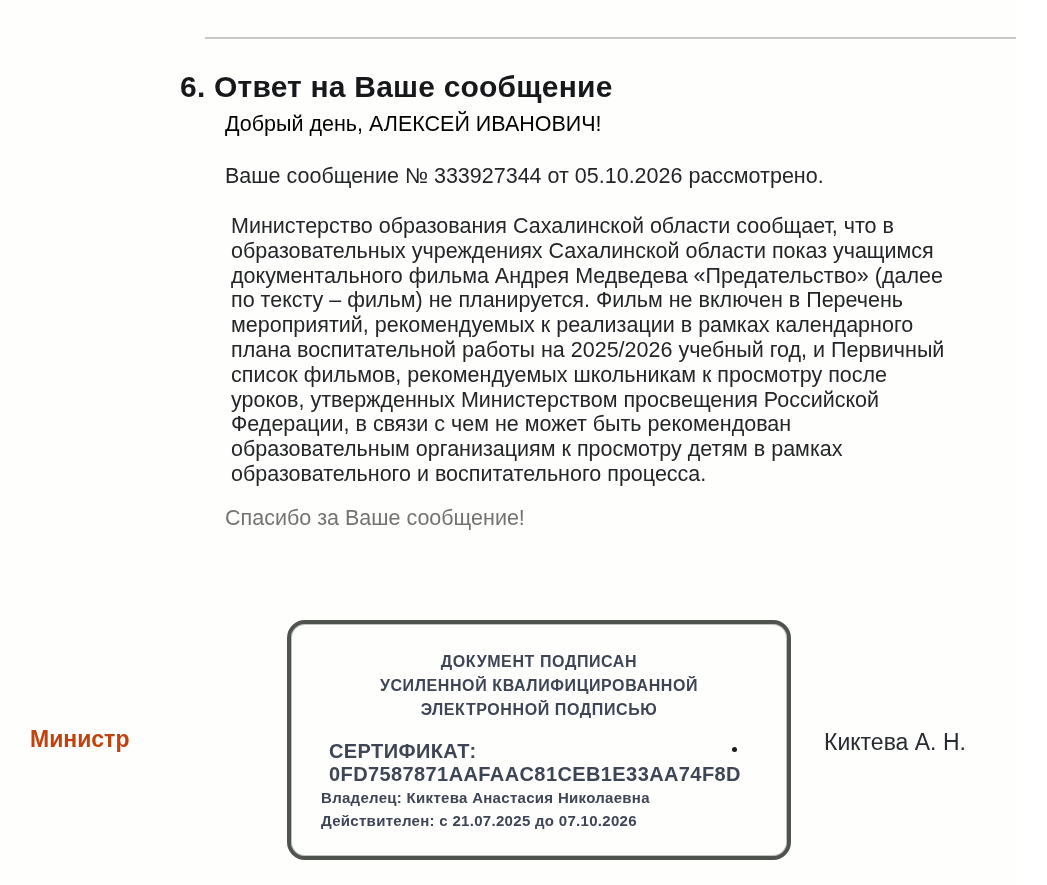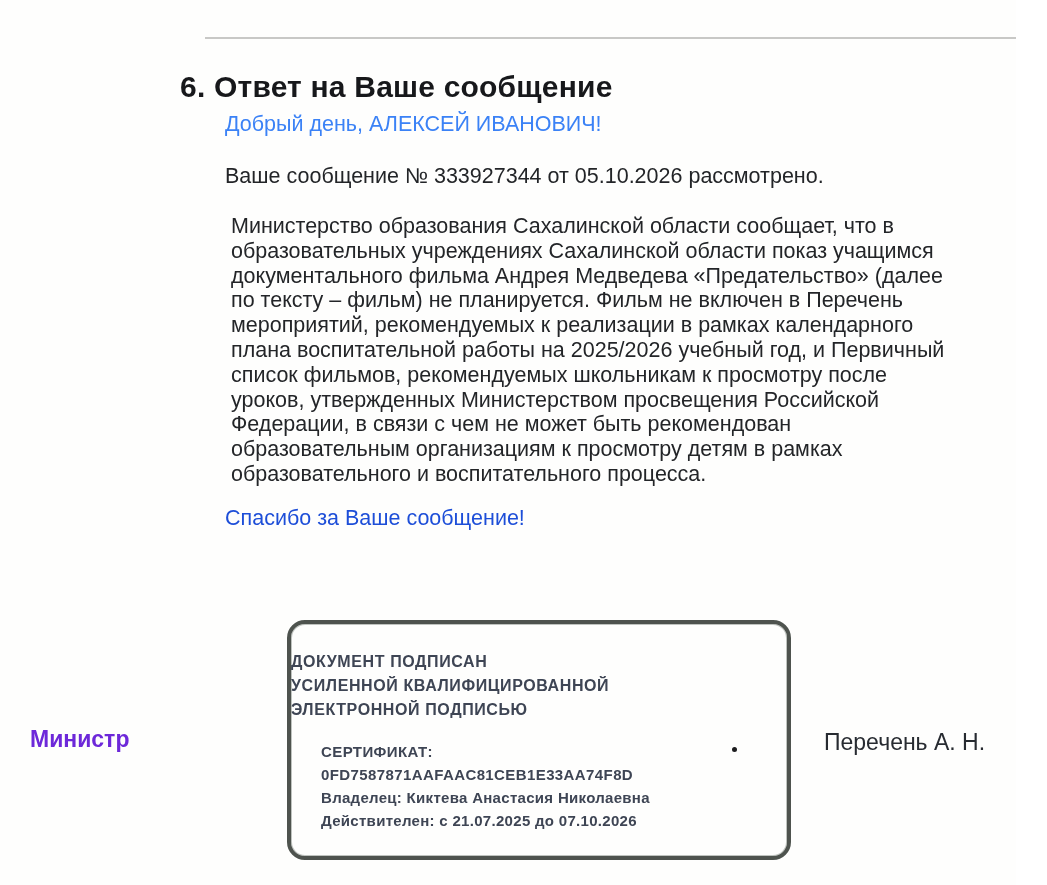--- a/index.html
+++ b/index.html
@@ -31,21 +31,21 @@
     font-weight: 700;
     color: #17181b;
     letter-spacing: 0.2px;
     white-space: nowrap;
   }
   .greeting {
     position: absolute;
     left: 225px;
     top: 112px;
     font-size: 21.5px;
-    color: #3b82f6;
+    color: #000000;
     white-space: nowrap;
   }
   .reference {
     position: absolute;
     left: 225px;
     top: 164px;
     font-size: 21.5px;
     color: #232528;
     white-space: nowrap;
   }
@@ -57,60 +57,61 @@
     font-size: 21.5px;
     line-height: 24.8px;
     color: #232528;
     white-space: pre-line;
   }
   .thanks {
     position: absolute;
     left: 225px;
     top: 506px;
     font-size: 21.5px;
-    color: #1d4ed8;
+    color: #737373;
     white-space: nowrap;
   }
   .stamp {
     position: absolute;
     left: 287px;
     top: 620px;
     width: 504px;
     height: 240px;
     box-sizing: border-box;
     border: 4px solid #4e534e;
     border-radius: 18px;
     background: #fefefd;
     box-shadow: inset 0 0 0 1px #bfc3bf;
   }
   .stamp-header {
     position: absolute;
     left: 0;
     right: 0;
     top: 26px;
-    text-align: left;
+    text-align: center;
     font-size: 16px;
     font-weight: 700;
     line-height: 24px;
     letter-spacing: 0.6px;
     color: #3e4554;
     white-space: pre-line;
   }
   .stamp-cert {
     position: absolute;
     left: 30px;
     top: 116px;
     color: #3e4554;
     font-weight: 700;
   }
   .cert-line-lg {
-    font-size: 15px;
+    font-size: 20px;
     line-height: 23px;
     letter-spacing: 0.4px;
     white-space: nowrap;
+    margin-left: 8px;
   }
   .cert-line-sm {
     font-size: 15px;
     line-height: 23px;
     letter-spacing: 0.3px;
     white-space: nowrap;
   }
   .ink-dot {
     position: absolute;
     left: 732px;
@@ -119,21 +120,21 @@
     height: 5px;
     border-radius: 50%;
     background: #1d1d1f;
   }
   .minister {
     position: absolute;
     left: 30px;
     top: 726px;
     font-size: 23px;
     font-weight: 700;
-    color: #6d28d9;
+    color: #c2410c;
     white-space: nowrap;
     text-align: right;
   }
   .signer {
     position: absolute;
     left: 824px;
     top: 729px;
     font-size: 23px;
     color: #272b31;
     white-space: nowrap;
@@ -175,15 +176,15 @@
       <div class="cert-line-lg">0FD7587871AAFAAC81CEB1E33AA74F8D</div>
       <div class="cert-line-sm">Владелец: Киктева Анастасия Николаевна</div>
       <div class="cert-line-sm">Действителен: с 21.07.2025 до 07.10.2026</div>
     </div>
   </div>
 
   <div class="ink-dot"></div>
 
   <div class="minister">Министр</div>
 
-  <div class="signer">Перечень А. Н.</div>
+  <div class="signer">Киктева А. Н.</div>
 
 </div>
 
 </body></html>

